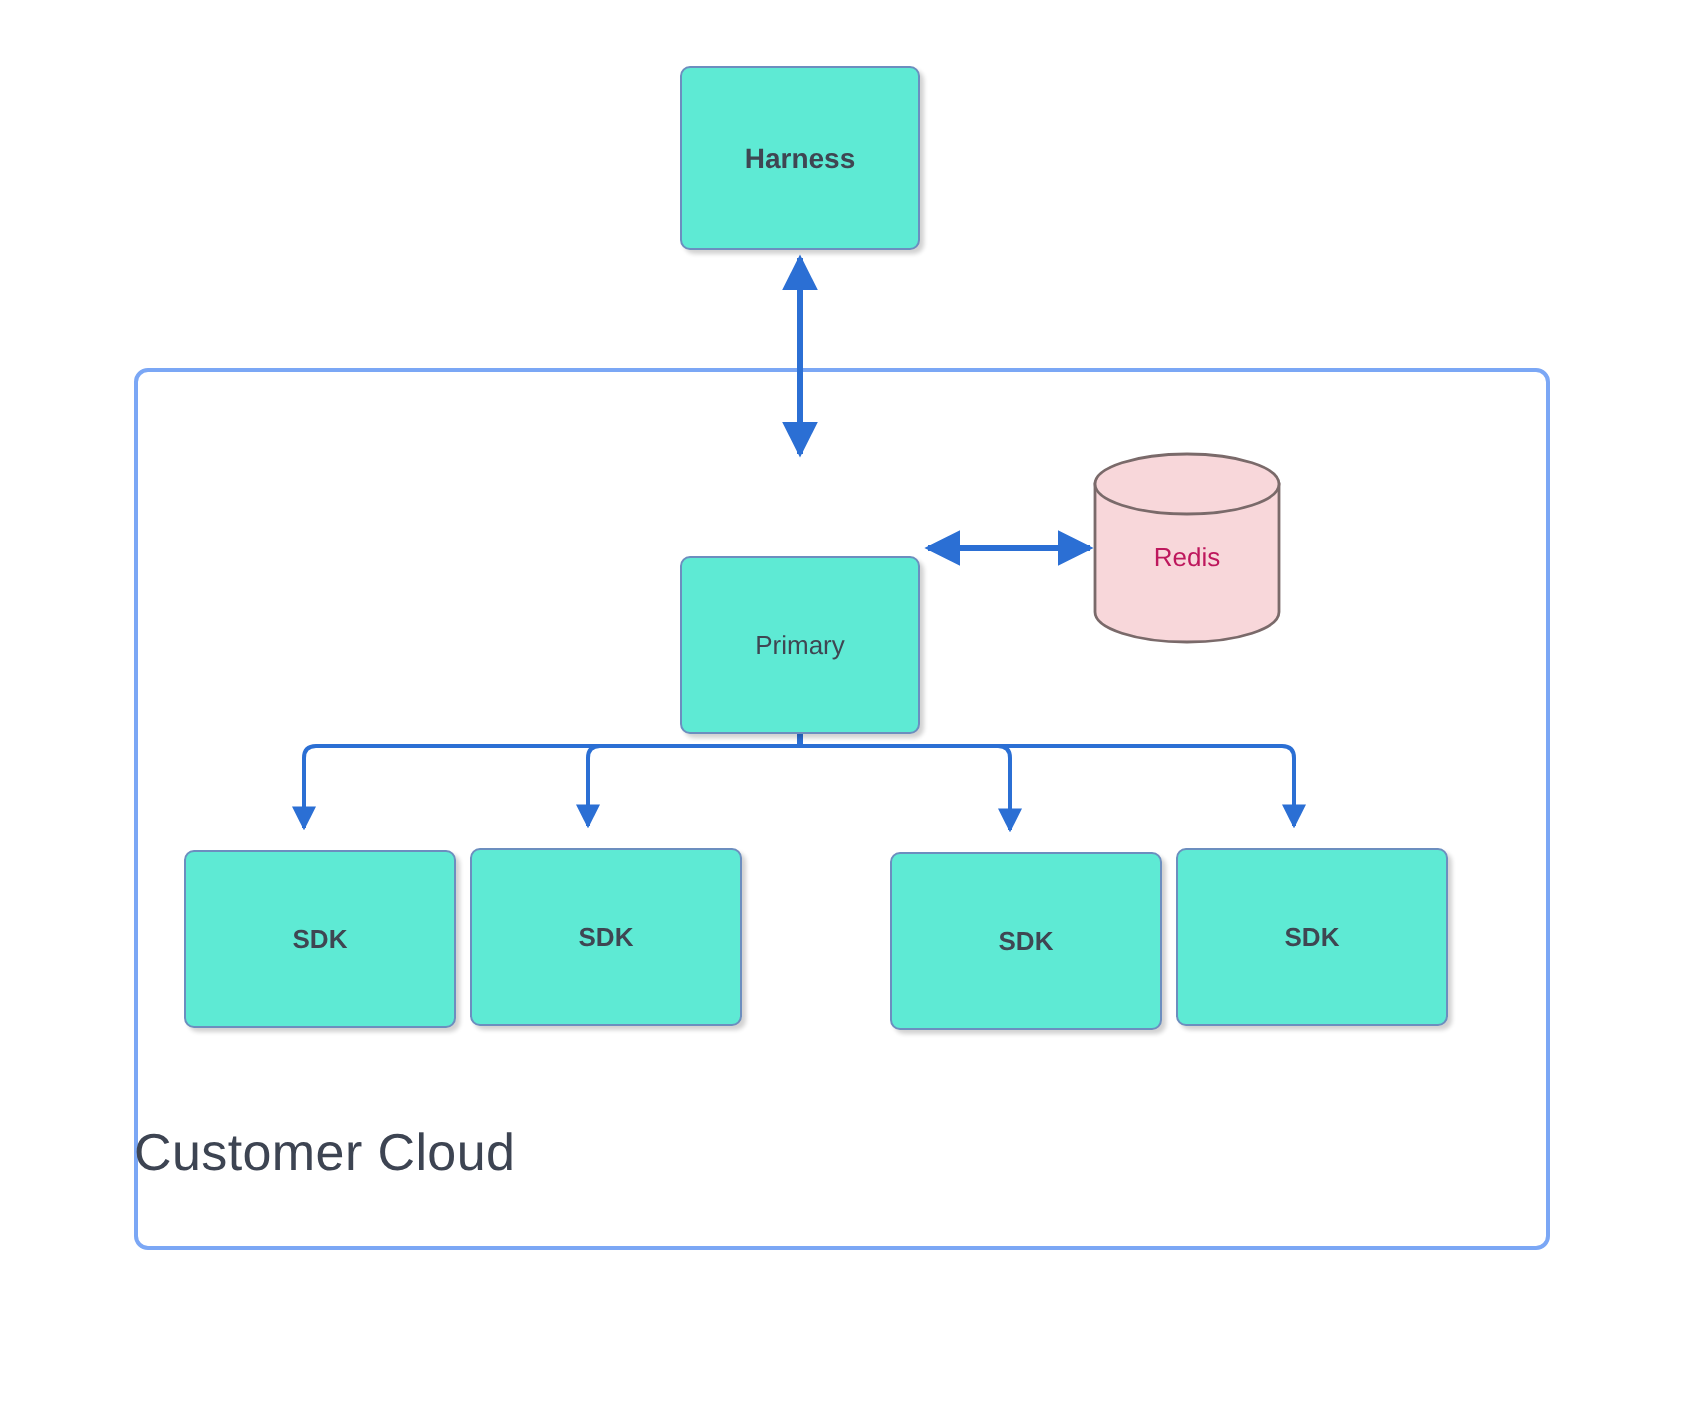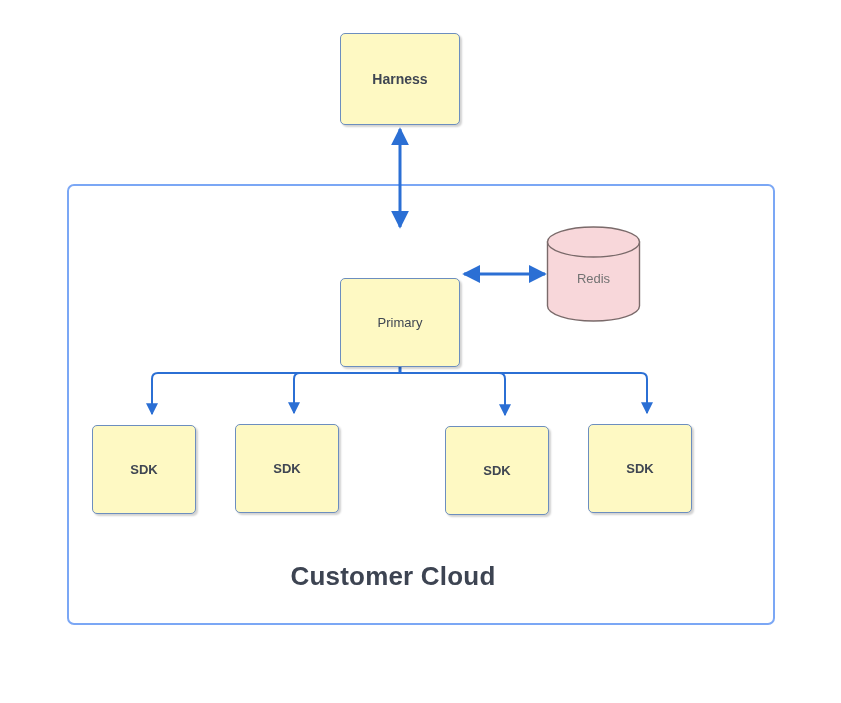--- a/index.html
+++ b/index.html
@@ -41,32 +41,31 @@
     height: 441px;
     border: 2px solid #7ba7f5;
     border-radius: 7px;
     background: transparent;
   }
   .cloud-label {
     position: absolute;
     left: 67px;
     top: 561px;
     width: 652px;
-    text-align: center;
     font-size: 26px;
-    font-weight: bold;
+    font-weight: normal;
     color: #3d4452;
     letter-spacing: 0.2px;
     white-space: nowrap;
   }
 
   
   .node {
     position: absolute;
-    background: #fef9c3;
+    background: #5eead4;
     border: 1px solid #6c8ebf;
     border-radius: 5px;
     display: flex;
     align-items: center;
     justify-content: center;
     color: #3f4652;
     box-shadow: 2px 2px 2px rgba(0,0,0,0.18);
   }
   .node-label {
     text-align: center;
@@ -83,21 +82,21 @@
   #node-harness .node-label { font-size: 14px; }
 
   
   #node-primary {
     left: 340px;  top: 231px;
     width: 120px; height: 89px; margin-top: 47px;
   }
   #node-primary .node-label { font-size: 13px; }
 
   
-  .sdk { width: 104px; height: 89px; }
+  .sdk { width: 136px; height: 89px; }
   .sdk .node-label { font-size: 13px; }
   #node-sdk-0 { left: 92px;  top: 425px; }
   #node-sdk-1 { left: 235px; top: 424px; }
   #node-sdk-2 { left: 445px; top: 426px; }
   #node-sdk-3 { left: 588px; top: 424px; }
 
   
   #node-redis {
     position: absolute;
     left: 546px;
@@ -107,21 +106,21 @@
   }
   #node-redis svg { display: block; }
   #node-redis .cyl-label {
     position: absolute;
     left: 0; top: 0;
     width: 95px; height: 96px;
     display: flex;
     align-items: center;
     justify-content: center;
     font-size: 13px;
-    color: #737373;
+    color: #be185d;
     padding-top: 8px;
     white-space: nowrap;
   }
 </style>
 </head>
 <body>
 
 <div id="canvas">
 
   <div class="cloud-container"></div>

